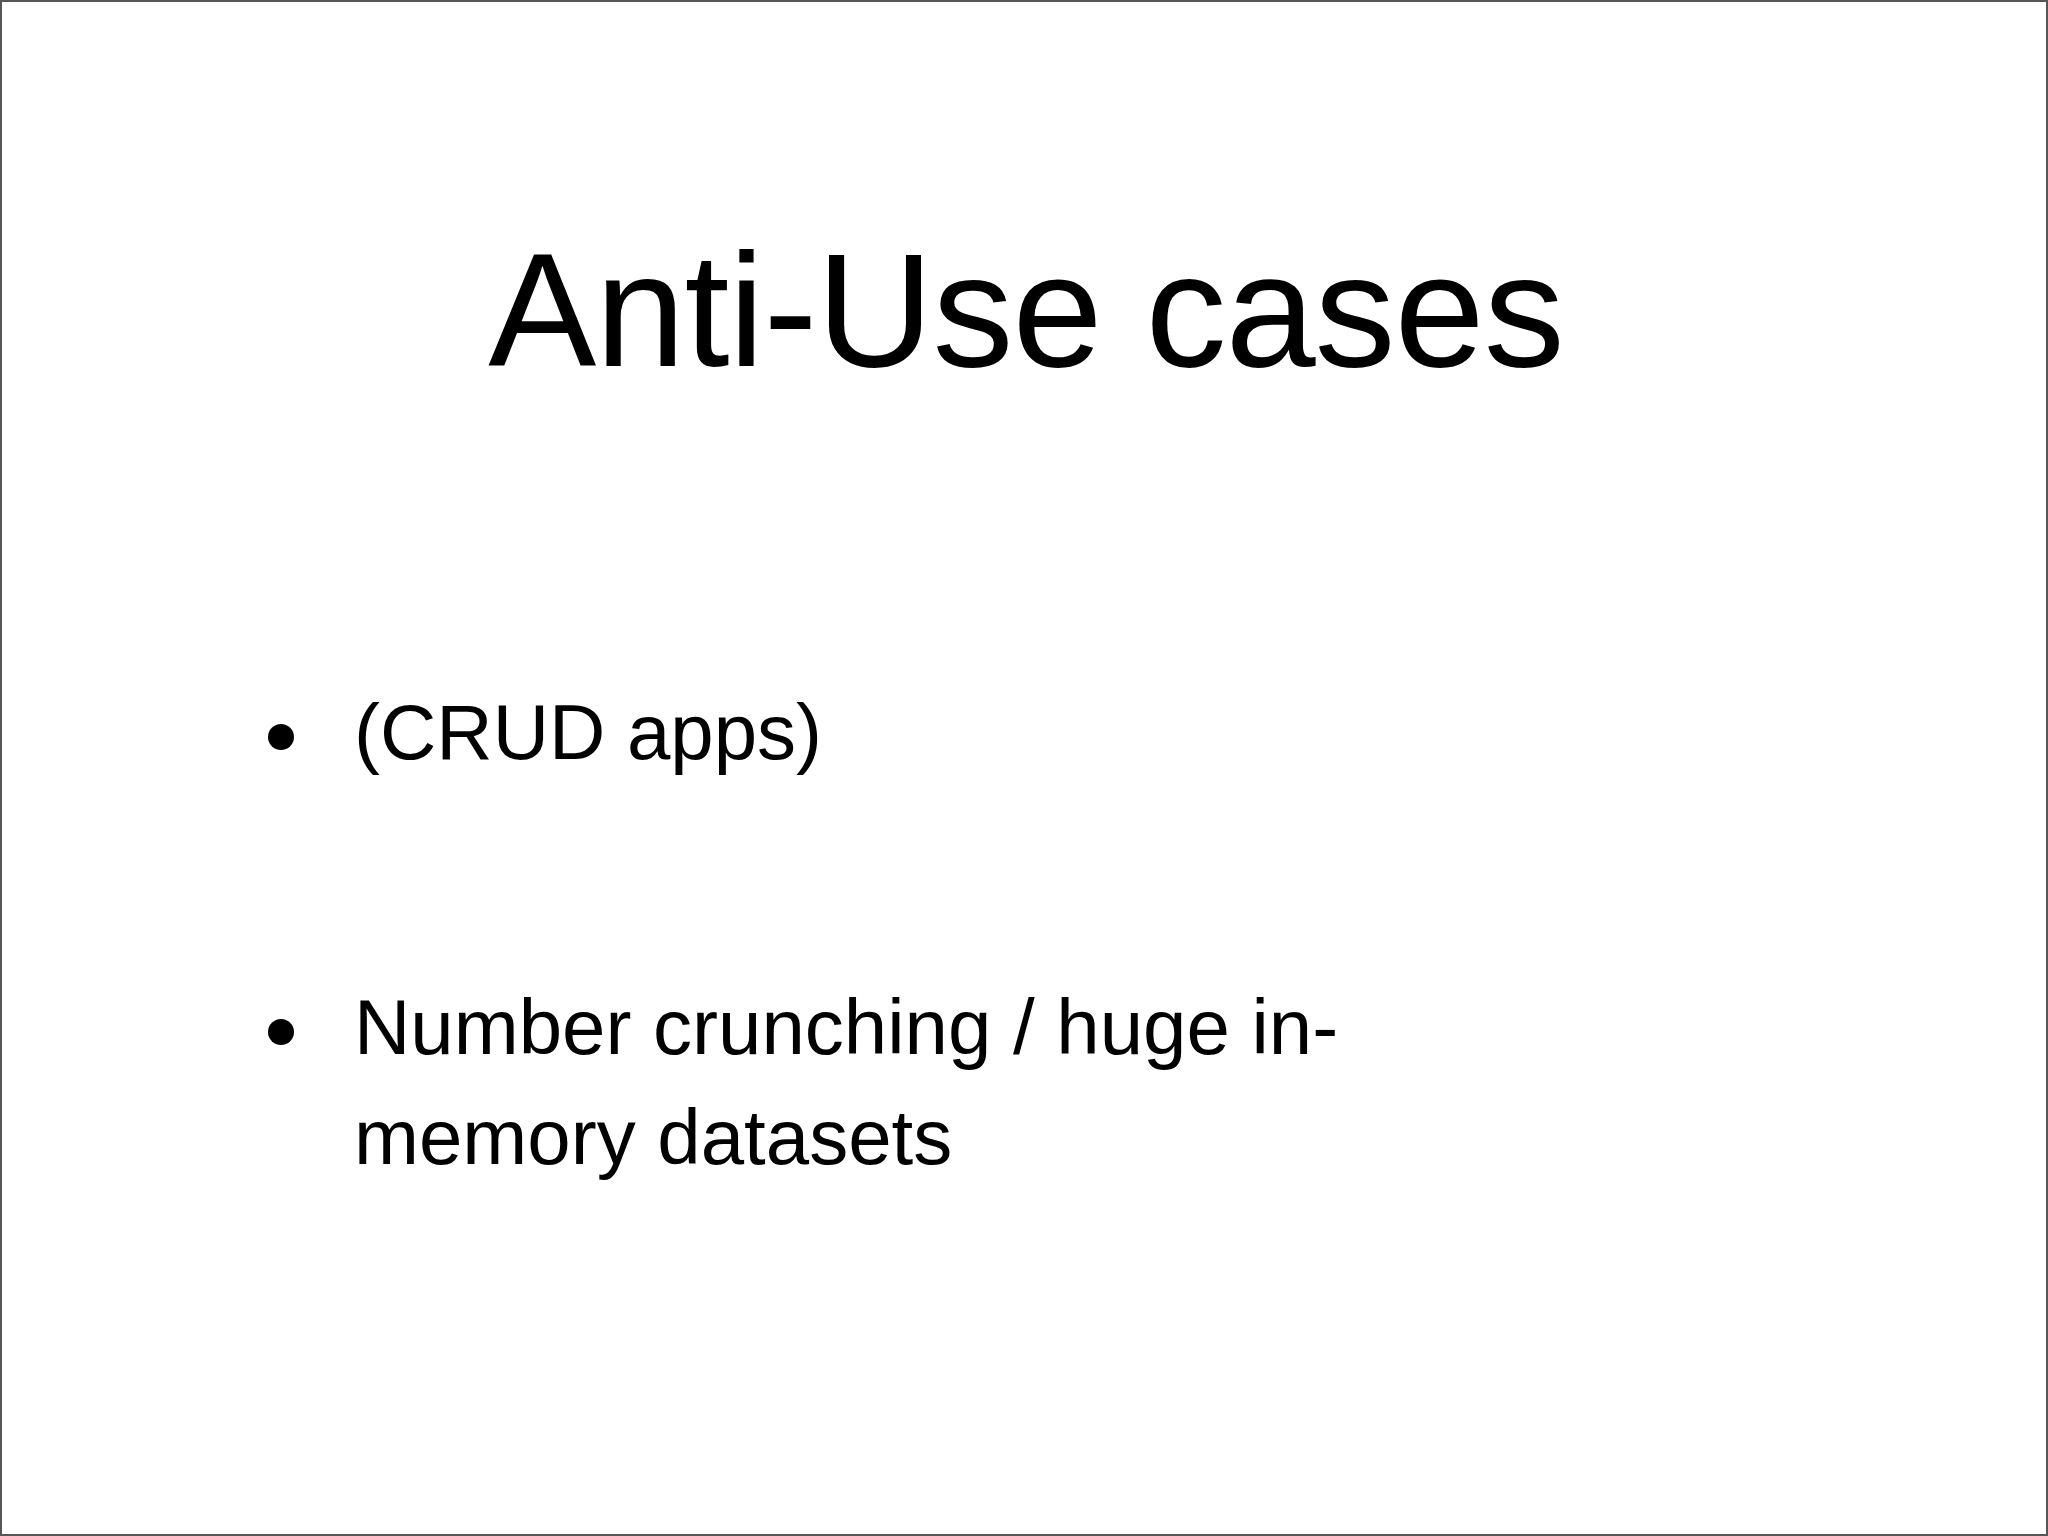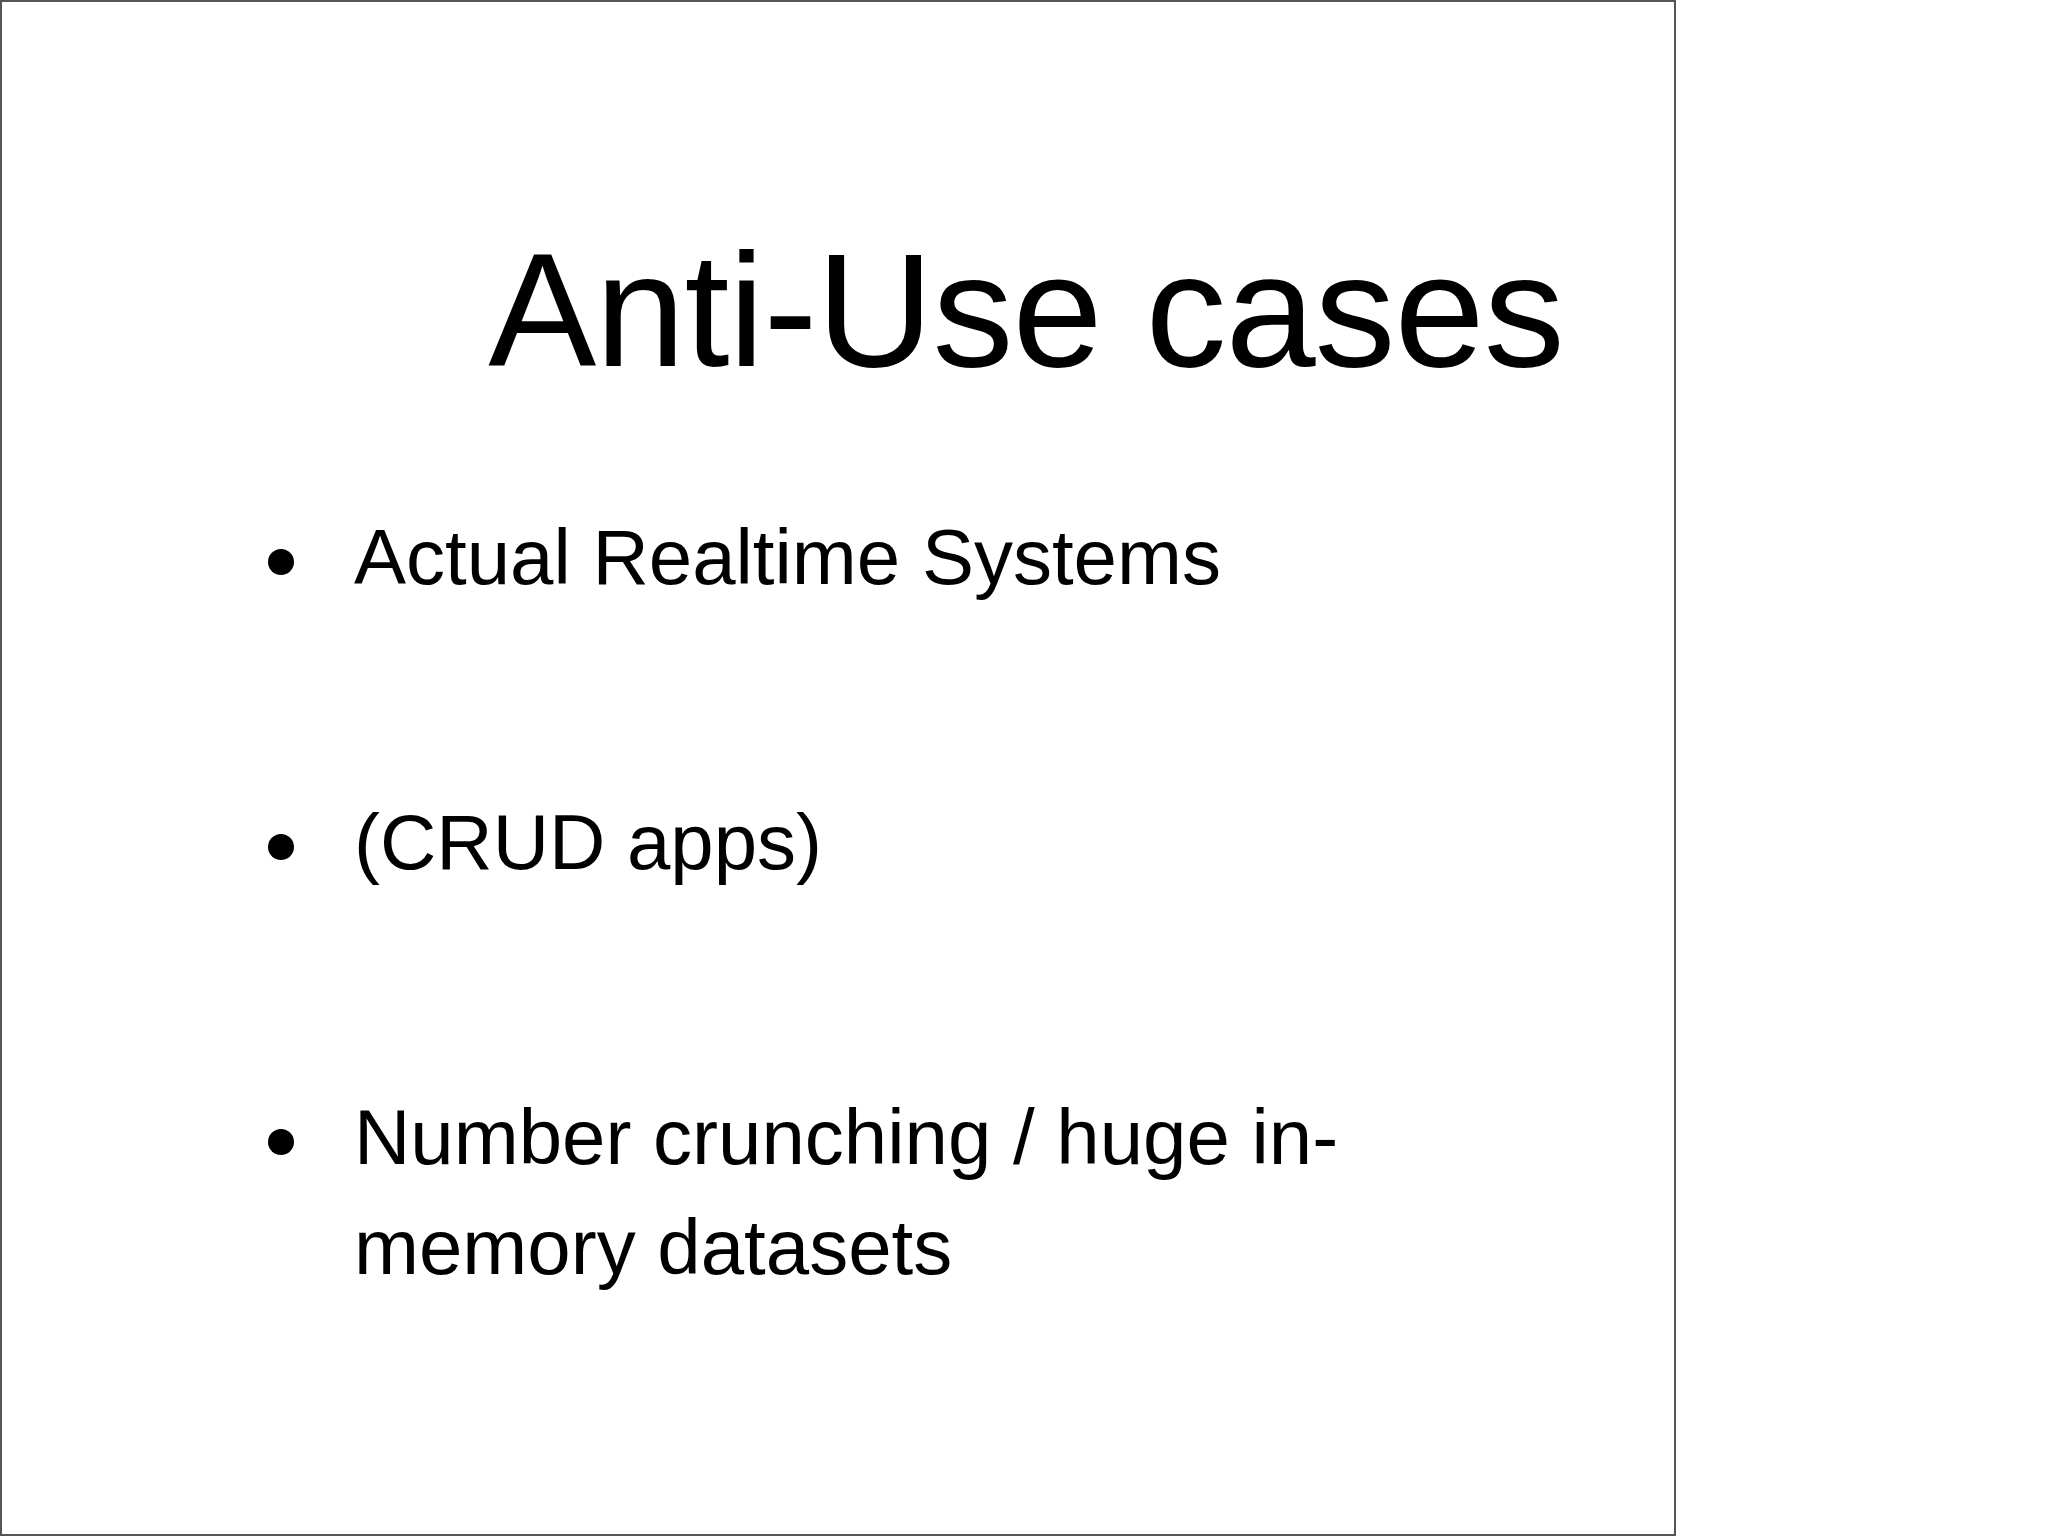--- a/index.html
+++ b/index.html
@@ -7,21 +7,21 @@
     padding: 0;
     background: #ffffff;
   }
 
   body {
     font-family: "DejaVu Sans", sans-serif;
   }
 
   #slide {
     position: relative;
-    width: 1676px;
+    width: 2048px;
     height: 1536px;
     background: #ffffff;
     border: 2px solid #565656;
     box-sizing: border-box;
     overflow: hidden;
   }
 
   
   #slide-title {
     position: absolute;
@@ -82,24 +82,20 @@
 </style>
 </head>
 <body>
 
 <div id="slide">
 
   <h1 id="slide-title">Anti-Use cases</h1>
 
   <div id="bullet-list">
 
-    <div class="bullet-item" id="bullet-item-0">
-      <span class="bullet-marker"></span>
-      <span class="bullet-text">Actual Realtime Systems</span>
-    </div>
 
     <div class="bullet-item" id="bullet-item-2">
       <span class="bullet-marker"></span>
       <span class="bullet-text">(CRUD apps)</span>
     </div>
 
     <div class="bullet-item" id="bullet-item-1">
       <span class="bullet-marker"></span>
       <span class="bullet-text">Number crunching / huge in-memory datasets</span>
     </div>

